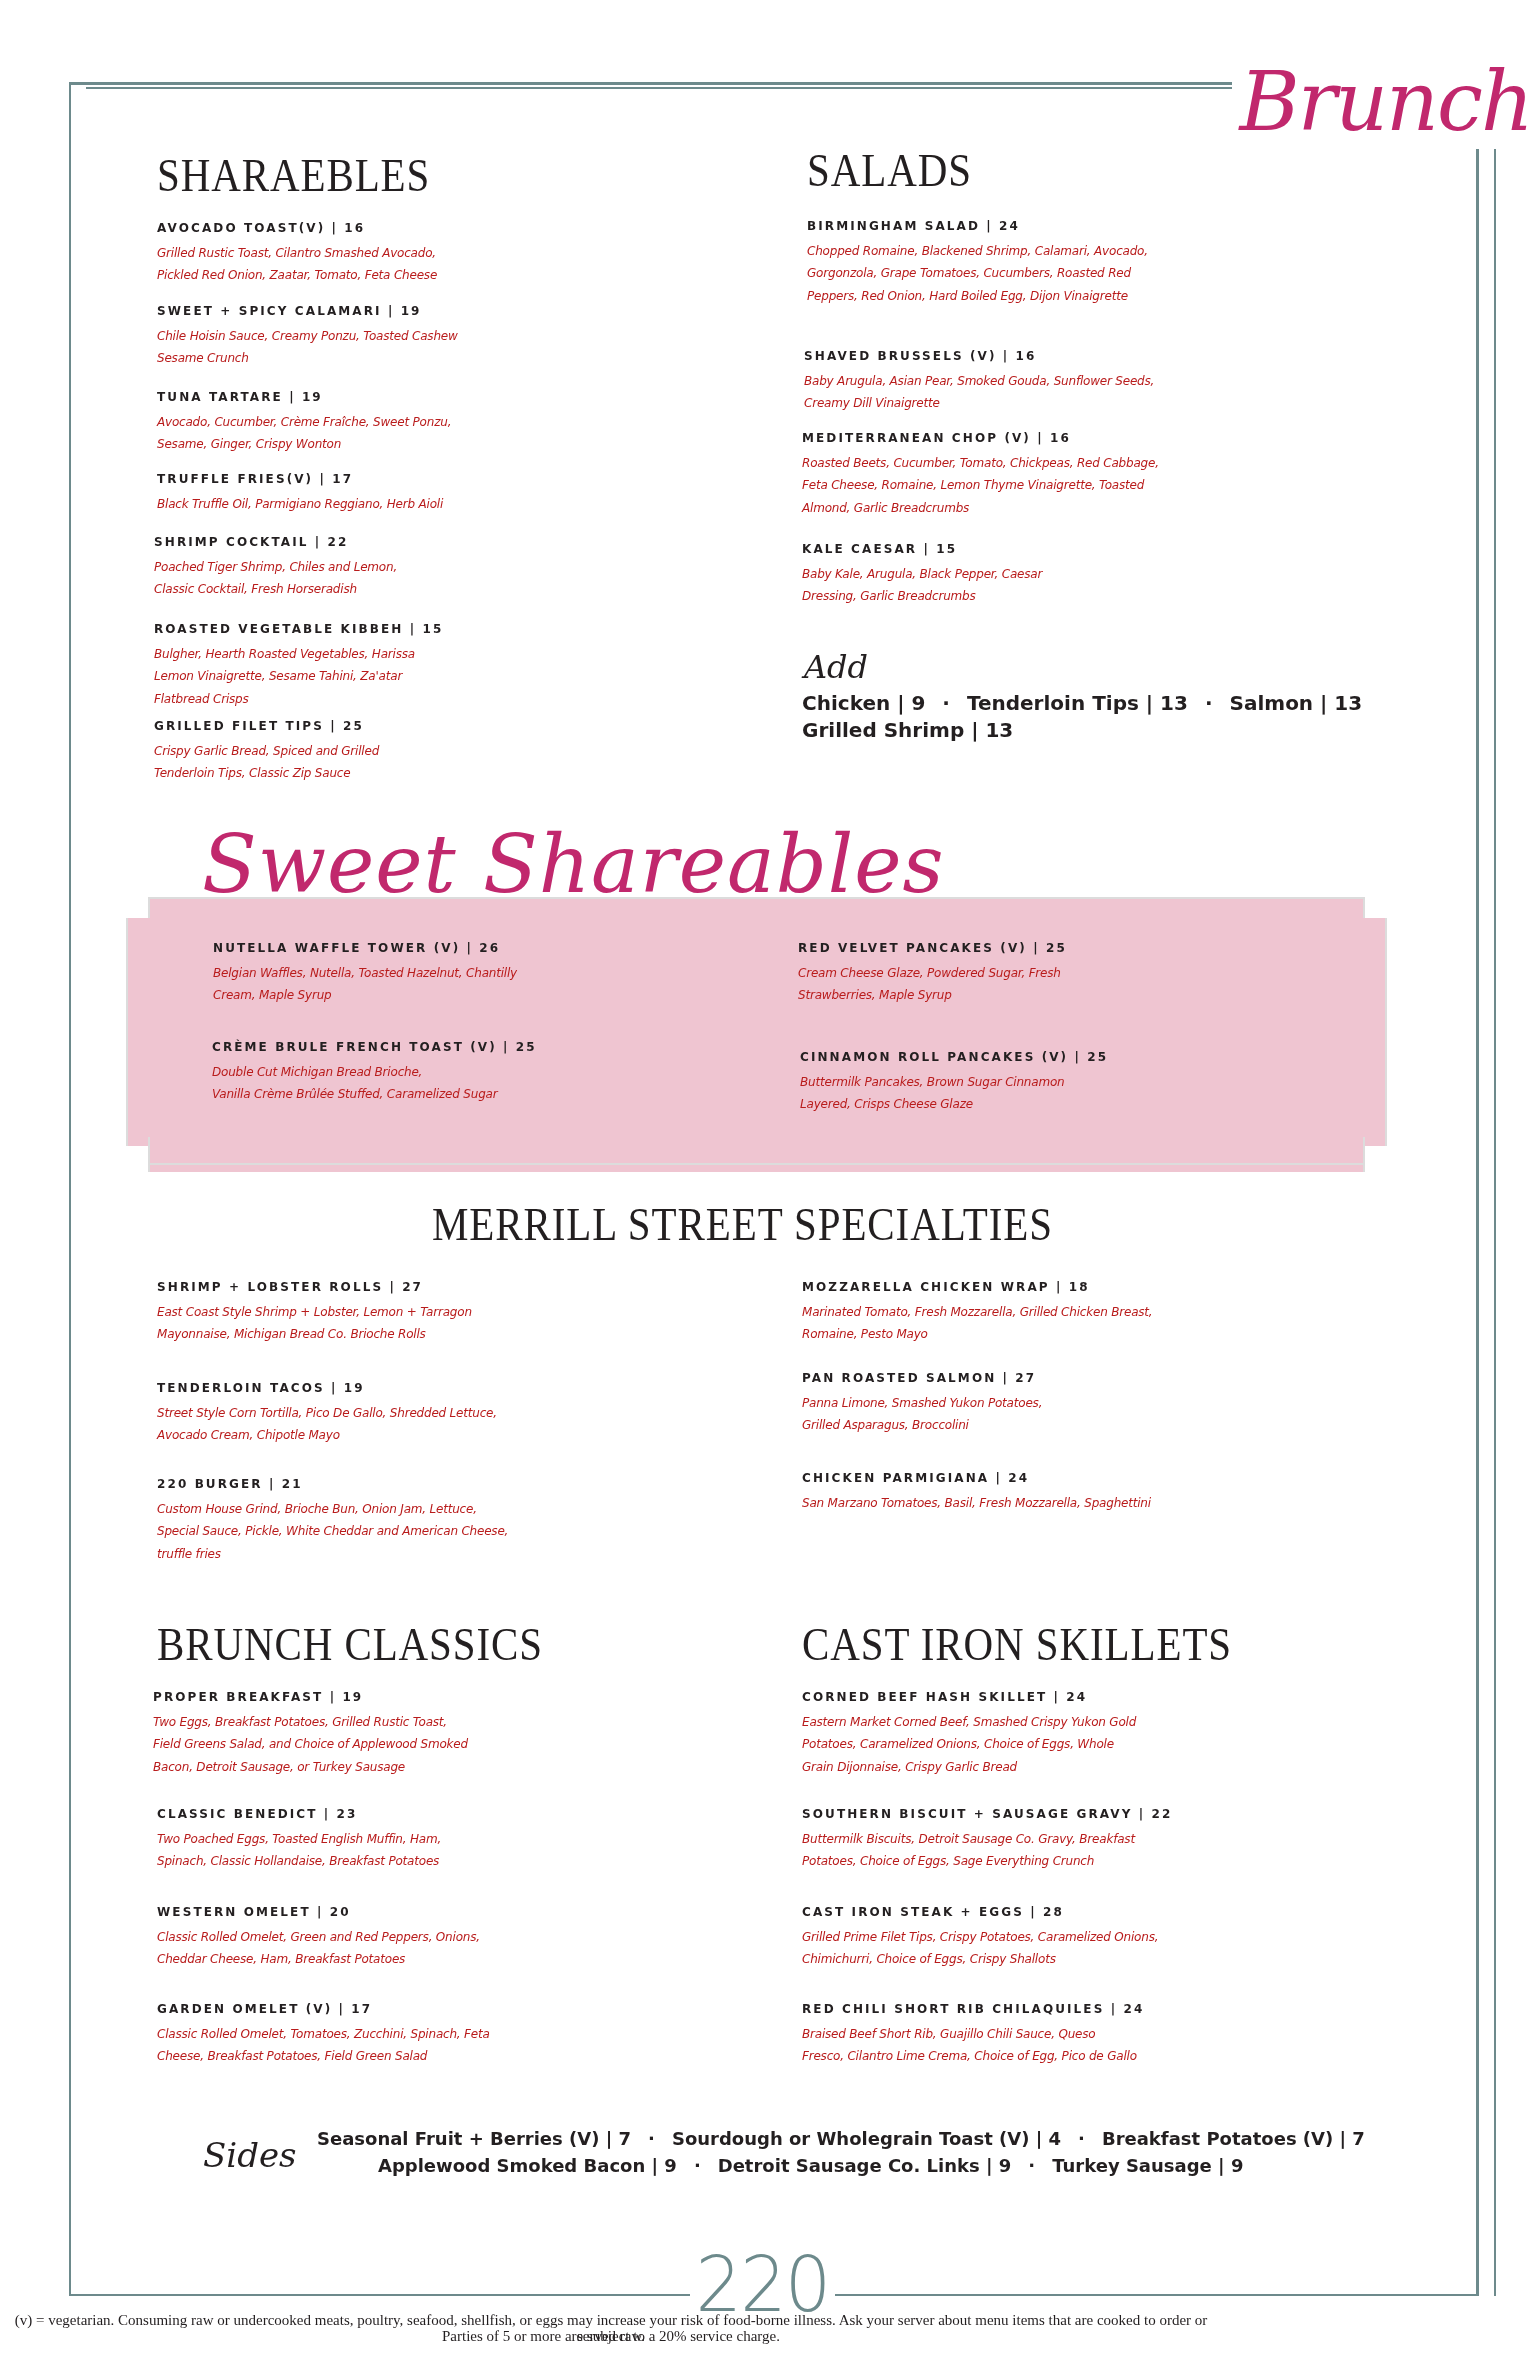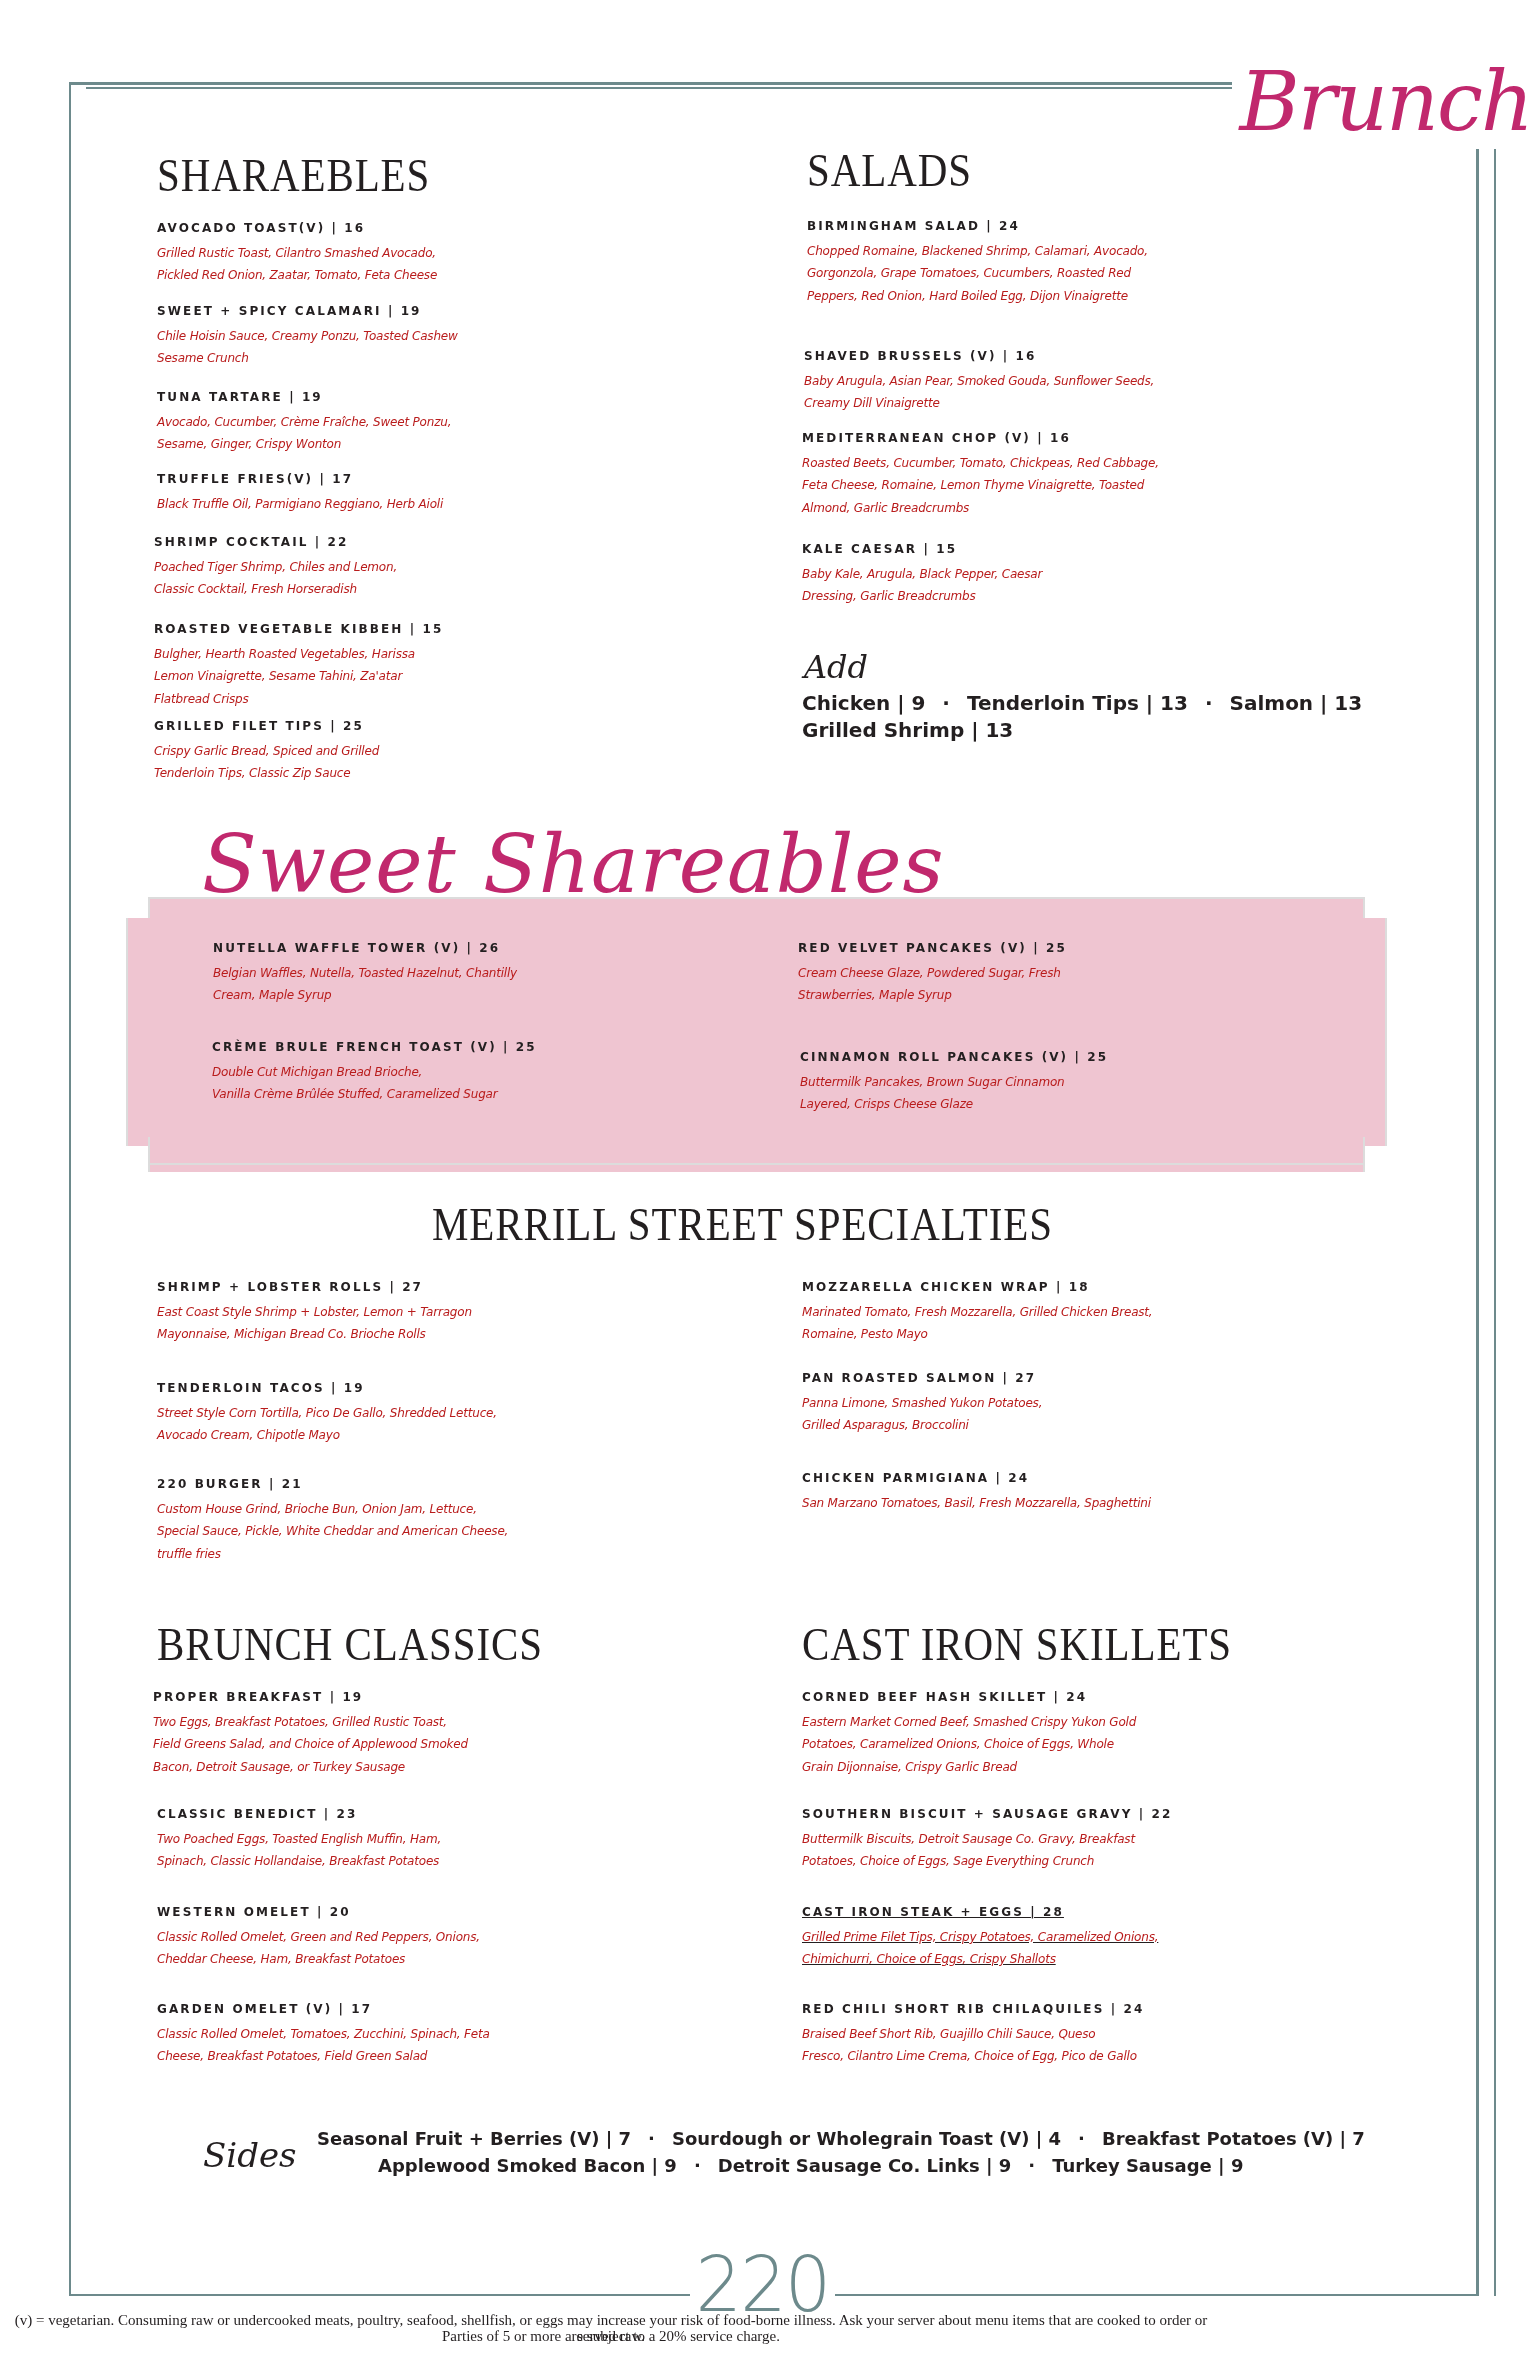--- a/index.html
+++ b/index.html
@@ -263,21 +263,21 @@
         <div>Grain Dijonnaise, Crispy Garlic Bread</div>
       </div>
     </div>
     <div class="item" style="left: 802px; top: 1802px;">
       <div class="item-name">SOUTHERN BISCUIT + SAUSAGE GRAVY  |  22</div>
       <div class="item-desc">
         <div>Buttermilk Biscuits, Detroit Sausage Co. Gravy, Breakfast</div>
         <div>Potatoes, Choice of Eggs, Sage Everything Crunch</div>
       </div>
     </div>
-    <div class="item" style="left: 802px; top: 1900px; text-decoration: underline;">
+    <div class="item" style="left: 802px; top: 1900px;">
       <div class="item-name">CAST IRON STEAK + EGGS  |  28</div>
       <div class="item-desc">
         <div>Grilled Prime Filet Tips, Crispy Potatoes, Caramelized Onions,</div>
         <div>Chimichurri, Choice of Eggs, Crispy Shallots</div>
       </div>
     </div>
     <div class="item" style="left: 802px; top: 1997px;">
       <div class="item-name">RED CHILI SHORT RIB CHILAQUILES  |  24</div>
       <div class="item-desc">
         <div>Braised Beef Short Rib, Guajillo Chili Sauce, Queso</div>

